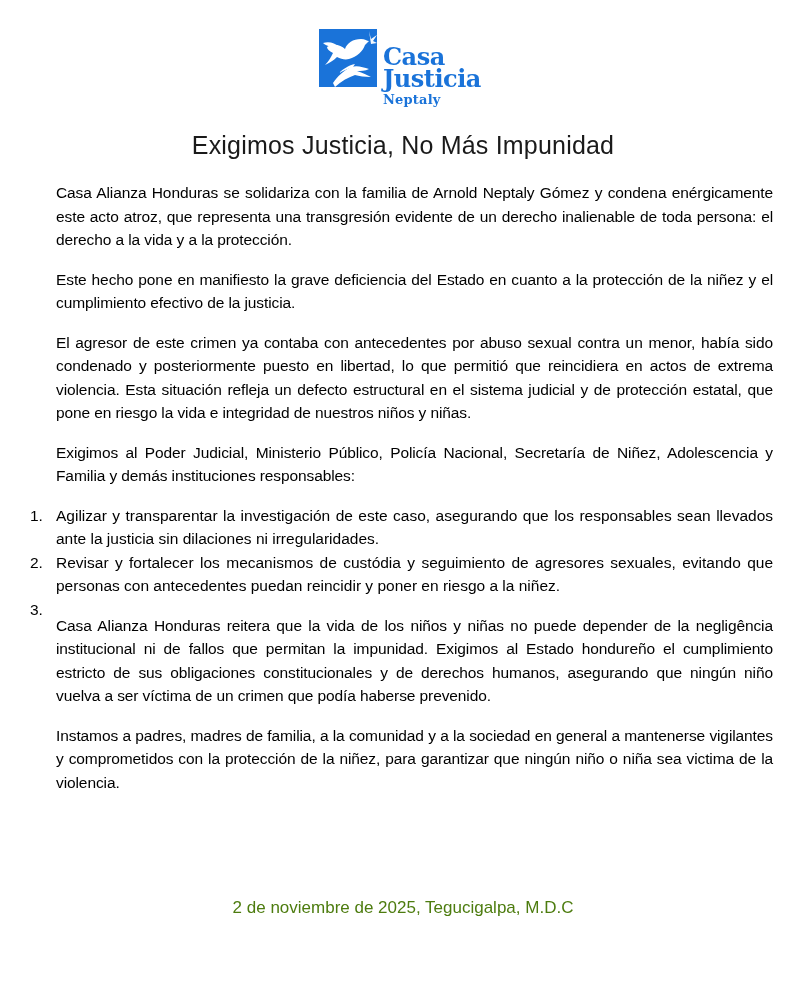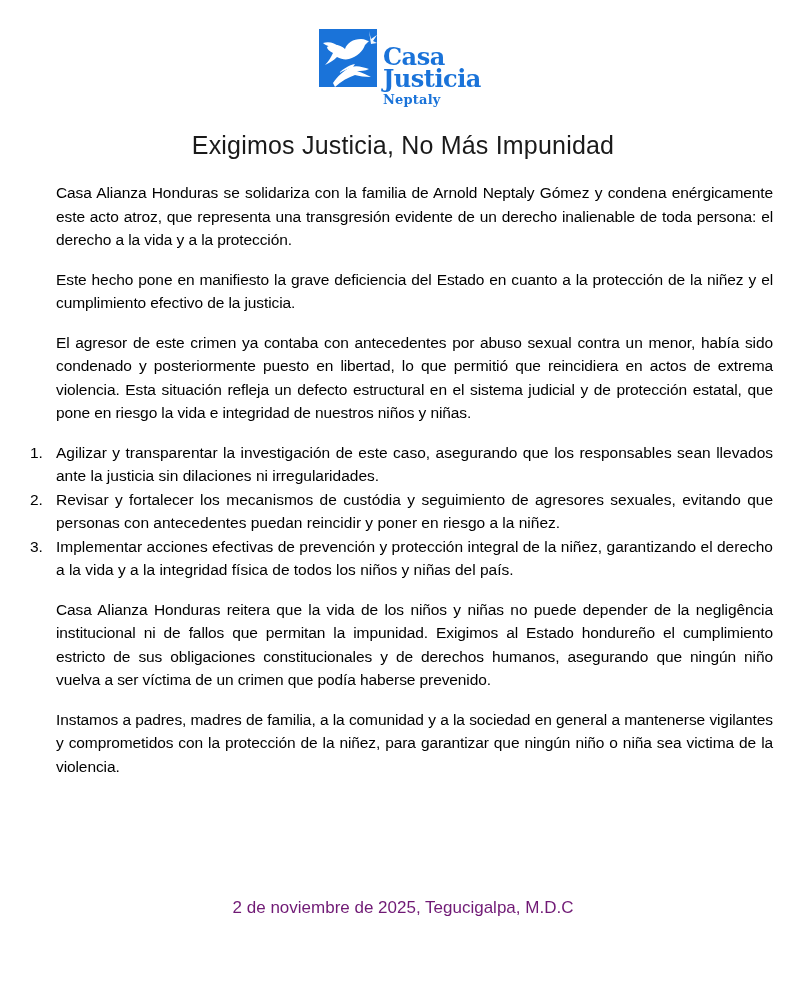--- a/index.html
+++ b/index.html
@@ -97,21 +97,21 @@
       left: -26px;
       top: 0;
     }
     .date {
       position: absolute;
       left: 0;
       width: 806px;
       top: 898px;
       text-align: center;
       font-size: 17px;
-      color: #701a75;
+      color: #4d7c0f;
     }
   </style>
 </head>
 <body>
 
 <div class="logo">
   <div class="logo-mark">
     <svg width="58" height="58" viewBox="0 0 58 58">
       <rect width="58" height="58" fill="#1a73d9"></rect>
 
@@ -132,31 +132,31 @@
     <span class="logo-line3">Neptaly</span>
   </div>
 </div>
 
 <h1 class="title">Exigimos Justicia, No Más Impunidad</h1>
 
 <div class="content">
   <p>Casa Alianza Honduras se solidariza con la familia de Arnold Neptaly Gómez y condena enérgicamente este acto atroz, que representa una transgresión evidente de un derecho inalienable de toda persona: el derecho a la vida y a la protección.</p>
   <p>Este hecho pone en manifiesto la grave deficiencia del Estado en cuanto a la protección de la niñez y el cumplimiento efectivo de la justicia.</p>
   <p>El agresor de este crimen ya contaba con antecedentes por abuso sexual contra un menor, había sido condenado y posteriormente puesto en libertad, lo que permitió que reincidiera en actos de extrema violencia. Esta situación refleja un defecto estructural en el sistema judicial y de protección estatal, que pone en riesgo la vida e integridad de nuestros niños y niñas.</p>
+  <p>Exigimos al Poder Judicial, Ministerio Público, Policía Nacional, Secretaría de Niñez, Adolescencia y Familia y demás instituciones responsables:</p>
   <ol>
     <li>
       <span class="num">1.</span>
       <span>Agilizar y transparentar la investigación de este caso, asegurando que los responsables sean llevados ante la justicia sin dilaciones ni irregularidades.</span>
     </li>
     <li>
       <span class="num">2.</span>
       <span>Revisar y fortalecer los mecanismos de custódia y seguimiento de agresores sexuales, evitando que personas con antecedentes puedan reincidir y poner en riesgo a la niñez.</span>
     </li>
     <li>
       <span class="num">3.</span>
-      <span>Implementar acciones efectivas de prevención y protección integral de la niñez, garantizando el derecho a la vida y a la integridad física de todos los niños y niñas del país.</span>
     </li>
   </ol>
   <p>Casa Alianza Honduras reitera que la vida de los niños y niñas no puede depender de la negligência institucional ni de fallos que permitan la impunidad. Exigimos al Estado hondureño el cumplimiento estricto de sus obligaciones constitucionales y de derechos humanos, asegurando que ningún niño vuelva a ser víctima de un crimen que podía haberse prevenido.</p>
   <p>Instamos a padres, madres de familia, a la comunidad y a la sociedad en general a mantenerse vigilantes y comprometidos con la protección de la niñez, para garantizar que ningún niño o niña sea victima de la violencia.</p>
 </div>
 
 <div class="date">2 de noviembre de 2025, Tegucigalpa, M.D.C</div>
 
 </body></html>

